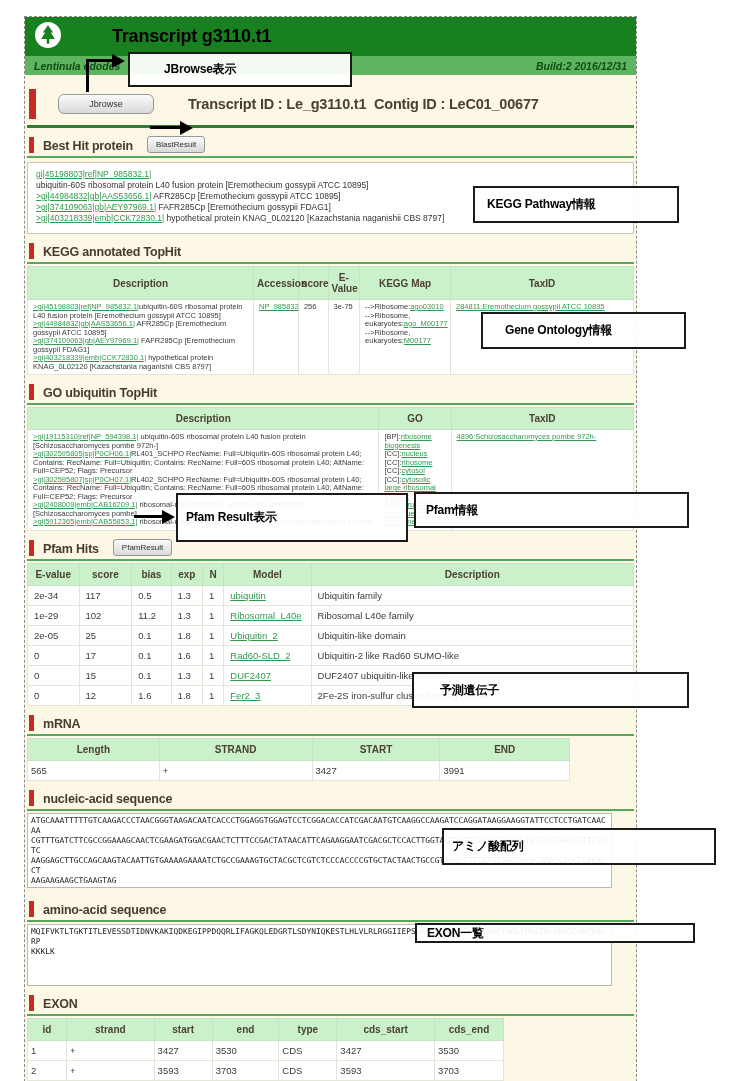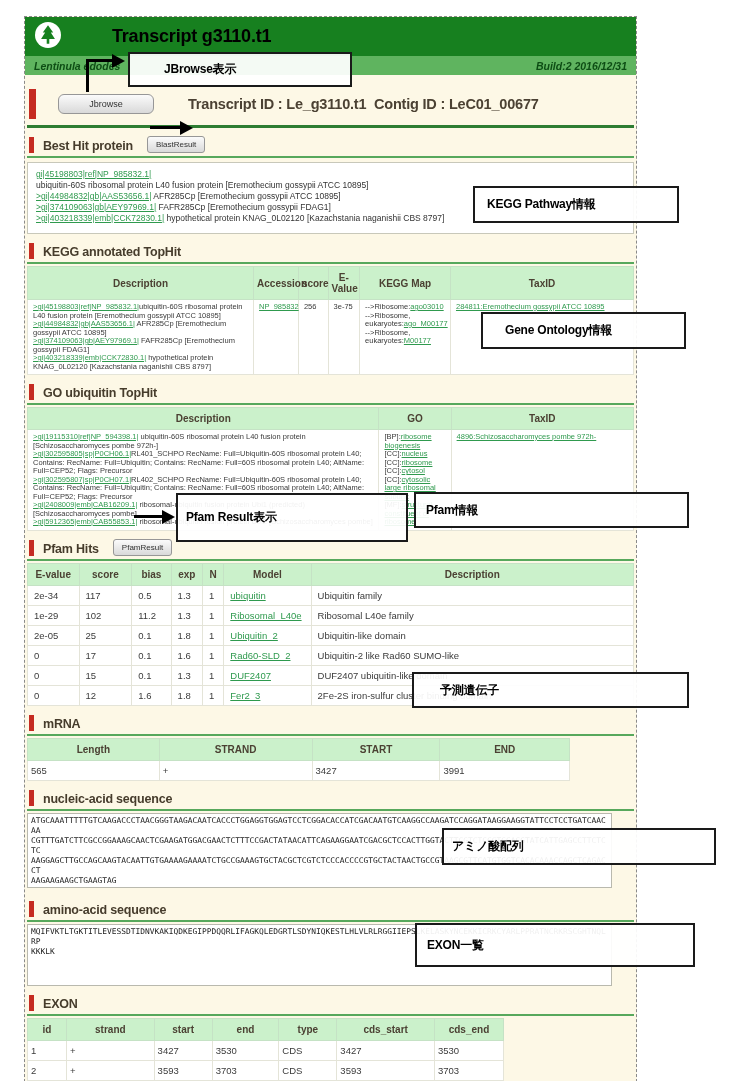--- a/index.html
+++ b/index.html
@@ -429,15 +429,15 @@
   <div class="arrow-head" style="left:162px; top:510px;"></div>
   <div class="callout" style="left:176px; top:493px; width:232px; height:49px; padding-left:8px;">Pfam Result表示</div>
 
   <div class="callout" style="left:414px; top:492px; width:275px; height:36px; padding-left:10px;">Pfam情報</div>
 
   <div class="callout" style="left:412px; top:672px; width:277px; height:36px; padding-left:26px;">予測遺伝子</div>
 
 
   <div class="callout" style="left:434px; top:828px; width:274px; height:37px; padding-left:8px;margin-left:8px;">アミノ酸配列</div>
 
-  <div class="callout" style="left:415px; top:923px; width:280px; height:44px; padding-left:10px;">EXON一覧</div>
+  <div class="callout" style="left:415px; top:923px; width:280px; height:20px; padding-left:10px;">EXON一覧</div>
 
 </div>
 
 </body></html>

